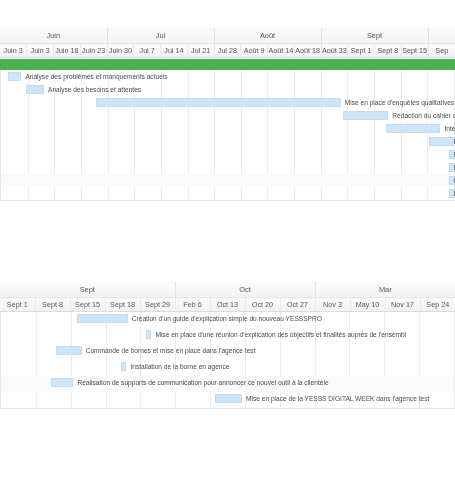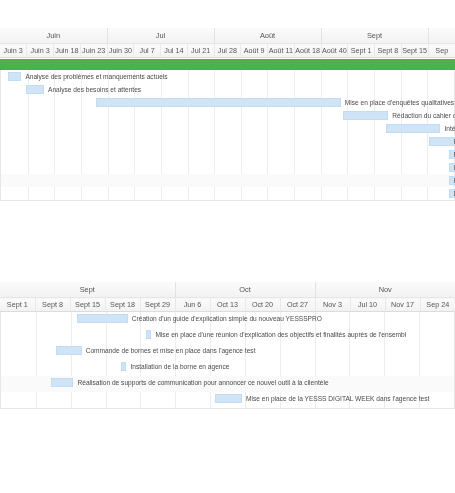--- a/index.html
+++ b/index.html
@@ -133,23 +133,23 @@
           <td>Juin 3</td>
           <td>Juin 3</td>
           <td>Juin 18</td>
           <td>Juin 23</td>
           <td>Juin 30</td>
           <td>Jul 7</td>
           <td>Jul 14</td>
           <td>Jul 21</td>
           <td>Jul 28</td>
           <td>Août 9</td>
-          <td>Août 11</td>
+          <td>Août 14</td>
           <td>Août 18</td>
-          <td>Août 40</td>
+          <td>Août 33</td>
           <td>Sept 1</td>
           <td>Sept 8</td>
           <td>Sept 15</td>
           <td>Sep</td>
         </tr>
   </tbody>
     </table>
 
   <div class="green-band"></div>
 
@@ -215,34 +215,34 @@
     </div>
 </div>
 
 <div class="gantt" id="gantt-bottom">
 
   <table class="hdr">
     <tbody>
         <tr class="months" id="months-bottom">
           <td colspan="5">Sept</td>
           <td colspan="4">Oct</td>
-          <td colspan="4">Nov</td>
+          <td colspan="4">Mar</td>
         </tr>
     <tr class="weeks" id="weeks-bottom">
           <td>Sept 1</td>
           <td>Sept 8</td>
           <td>Sept 15</td>
           <td>Sept 18</td>
           <td>Sept 29</td>
-          <td>Jun 6</td>
+          <td>Feb 6</td>
           <td>Oct 13</td>
           <td>Oct 20</td>
           <td>Oct 27</td>
           <td>Nov 3</td>
-          <td>Jul 10</td>
+          <td>May 10</td>
           <td>Nov 17</td>
           <td>Sep 24</td>
         </tr>
   </tbody>
     </table>
 
   <div class="rows chart-frame" id="rows-bottom">
     <div class="gridlines" id="grid-bottom">
         <div class="vline" style="left: 7.69231%;"></div>
         <div class="vline" style="left: 15.3846%;"></div>

